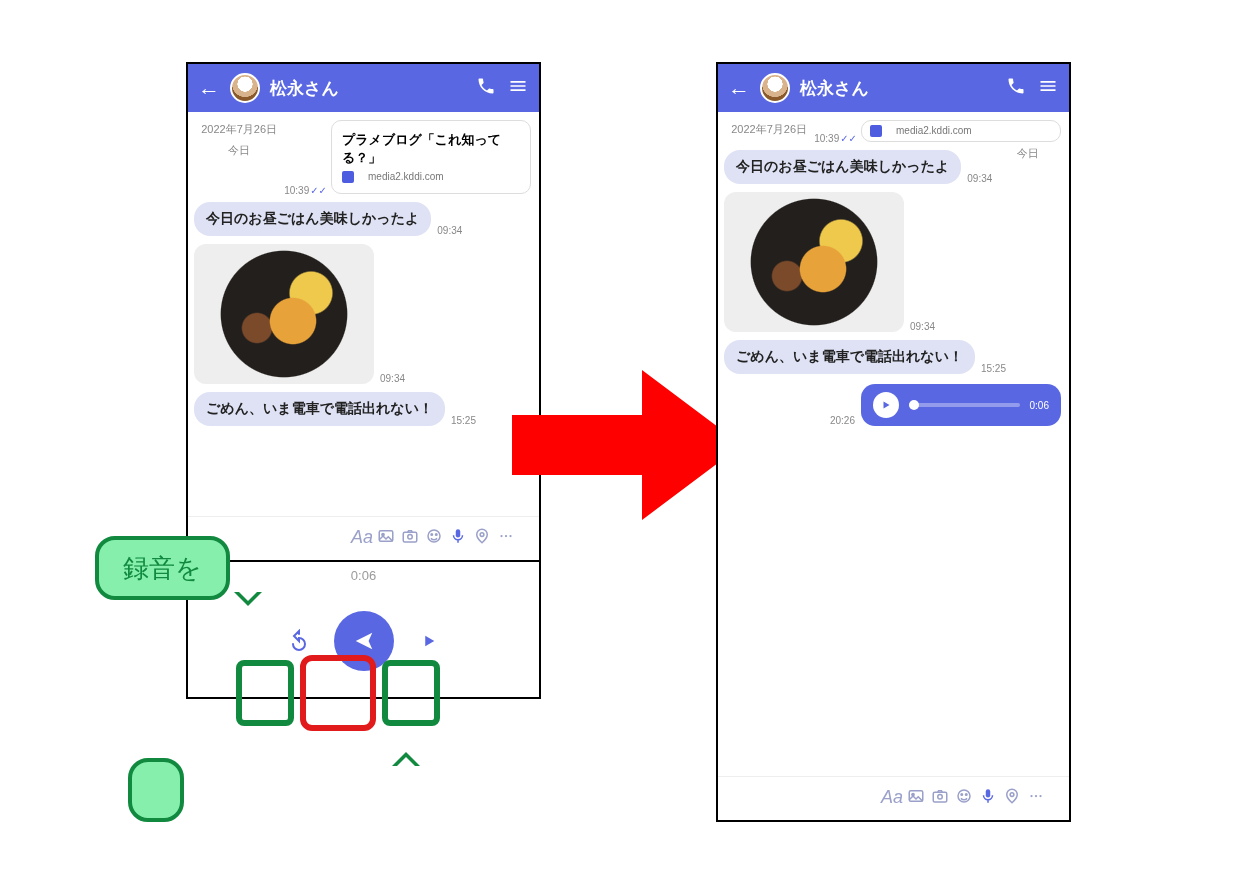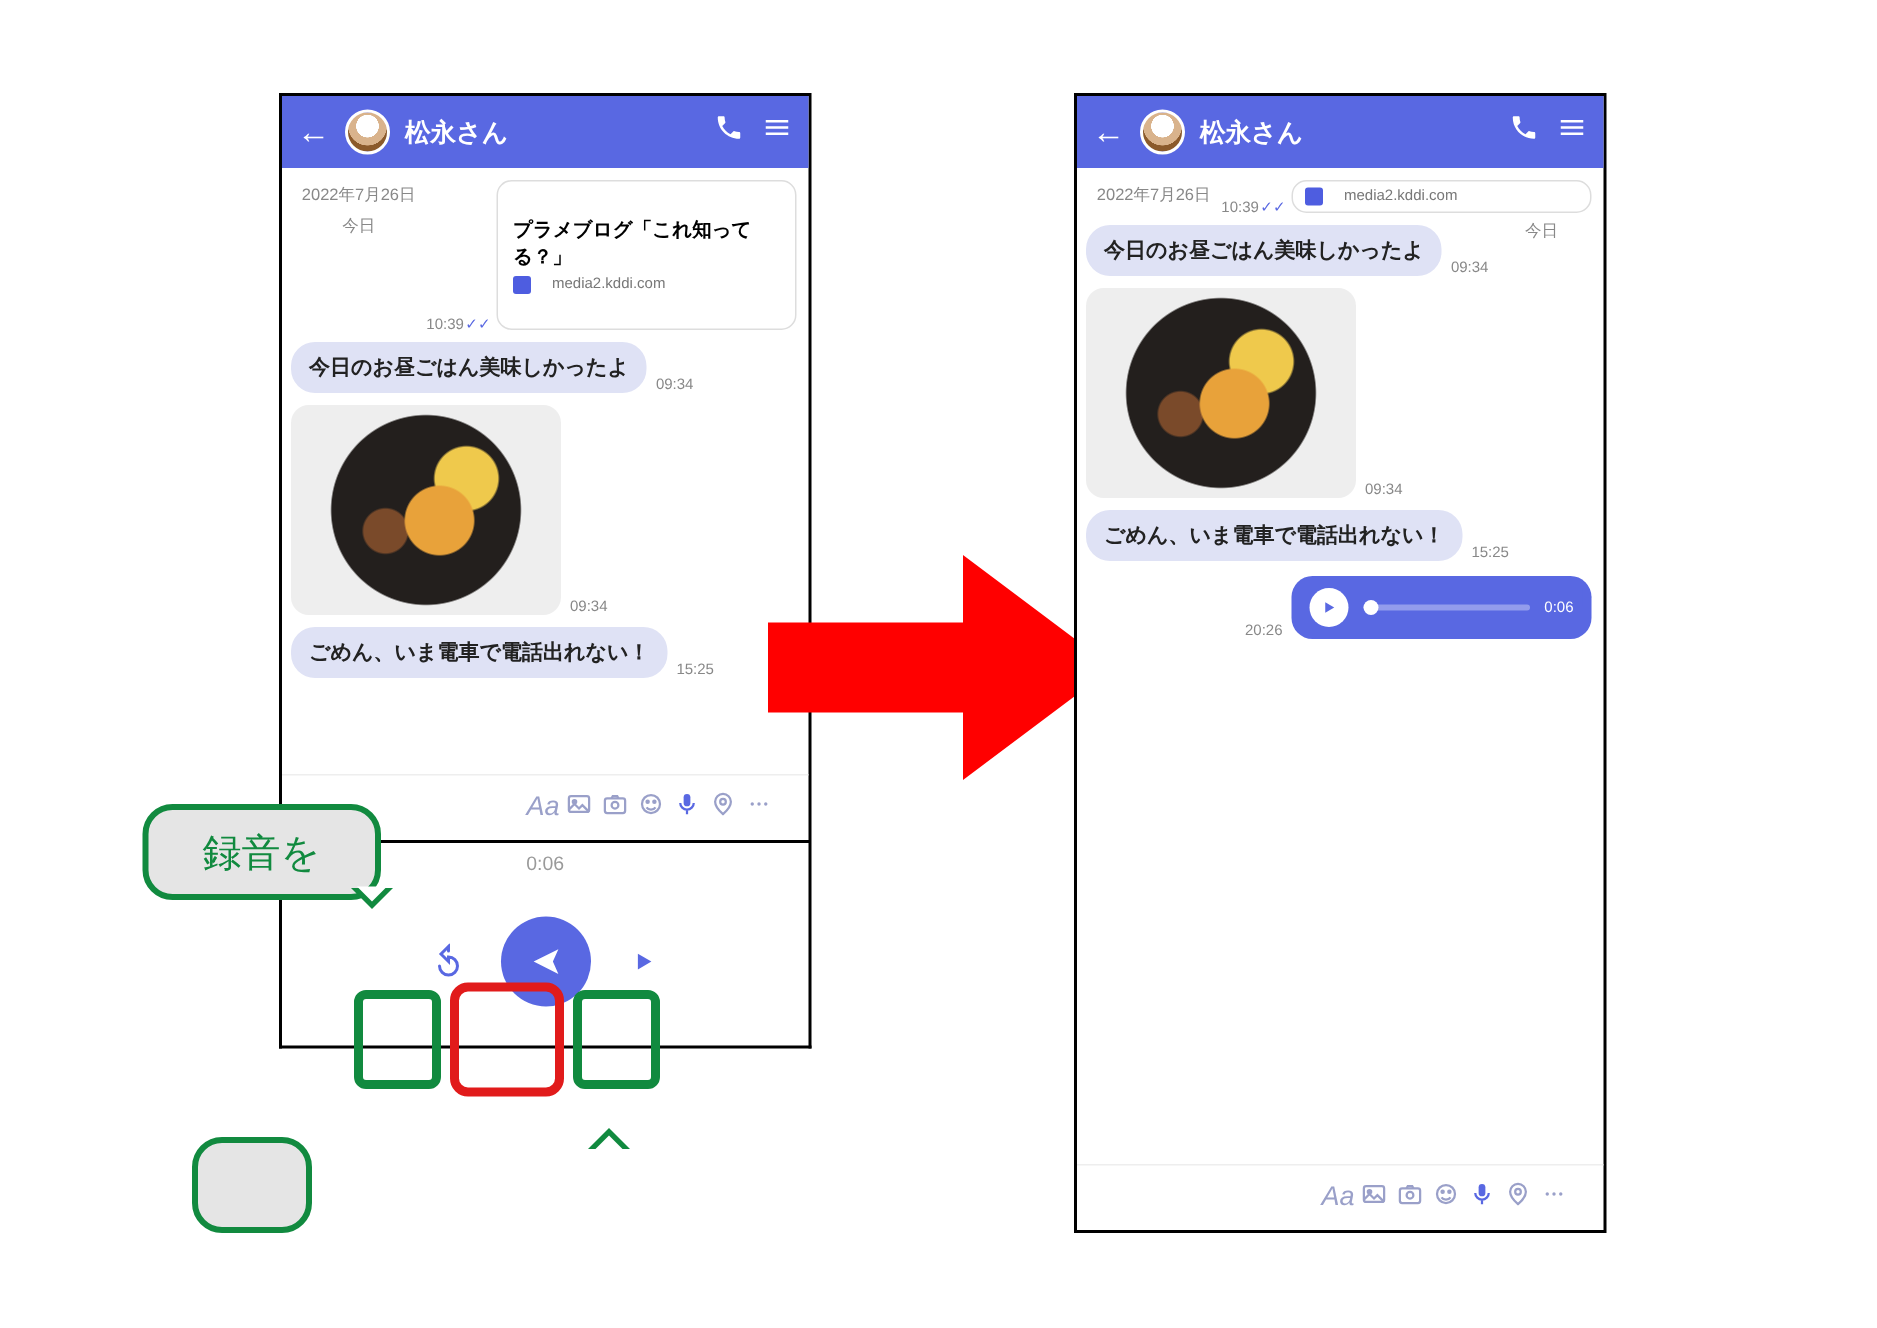--- a/index.html
+++ b/index.html
@@ -43,21 +43,21 @@
 
   
   .chat { flex: 1; overflow: hidden; padding: 4px 6px 0 6px; font-size: 13px; position: relative; }
   .timestamp { color: #888; font-size: 10px; }
   .date-sep { text-align: center; color: #888; font-size: 11px; margin: 6px 0; }
 
   
   .linkcard {
     float: right; clear: both;
     border: 1px solid #ddd; border-radius: 10px;
-    padding: 23px 10px; width: 200px; background: #fff;
+    padding: 10px 10px; width: 200px; background: #fff;
     margin: 2px 2px 2px 0;
   }
   .linkcard .lc-title { font-size: 13px; font-weight: 700; }
   .linkcard .lc-url { font-size: 10px; color: #777; display: flex; align-items: flex-start; gap: 14px; margin-top: 4px; }
   .lc-fav { width: 12px; height: 12px; background: #4e5de0; border-radius: 2px; display: inline-block; }
   .out-row { float: right; clear: both; display: flex; align-items: flex-end; gap: 4px; margin: 2px 0; }
   .out-row .timestamp { order: -1; }
   .checks { color: #5968e2; font-size: 10px; margin-left: 1px; }
 
   .in-row { float: left; clear: both; display: flex; align-items: flex-end; gap: 6px; margin: 4px 0; max-width: 96%; }
@@ -122,22 +122,22 @@
   .preview svg{width:18px;height:18px;fill:#5968e2;}
 
   
   .arrow {
     position:absolute; left:512px; top:370px; width:230px; height:150px;
   }
 
   
   .callout {
     position:absolute; border:4px solid #118a3f; border-radius:20px;
-    background:#e5e5e5; color:#118a3f; font-size:26px;
-    padding:10px 36px; text-align:center; line-height:1.4;
+    background:#86efac; color:#118a3f; font-size:26px;
+    padding:10px 24px; text-align:center; line-height:1.4;
   }
   .callout .tail {
     position:absolute; width:0;height:0;
   }
   .co-top { left:95px; top:536px; }
   .co-top .tail {
     left:135px; bottom:-24px;
     border:14px solid transparent; border-top-color:#118a3f;
   }
   .co-top .tail::after{

